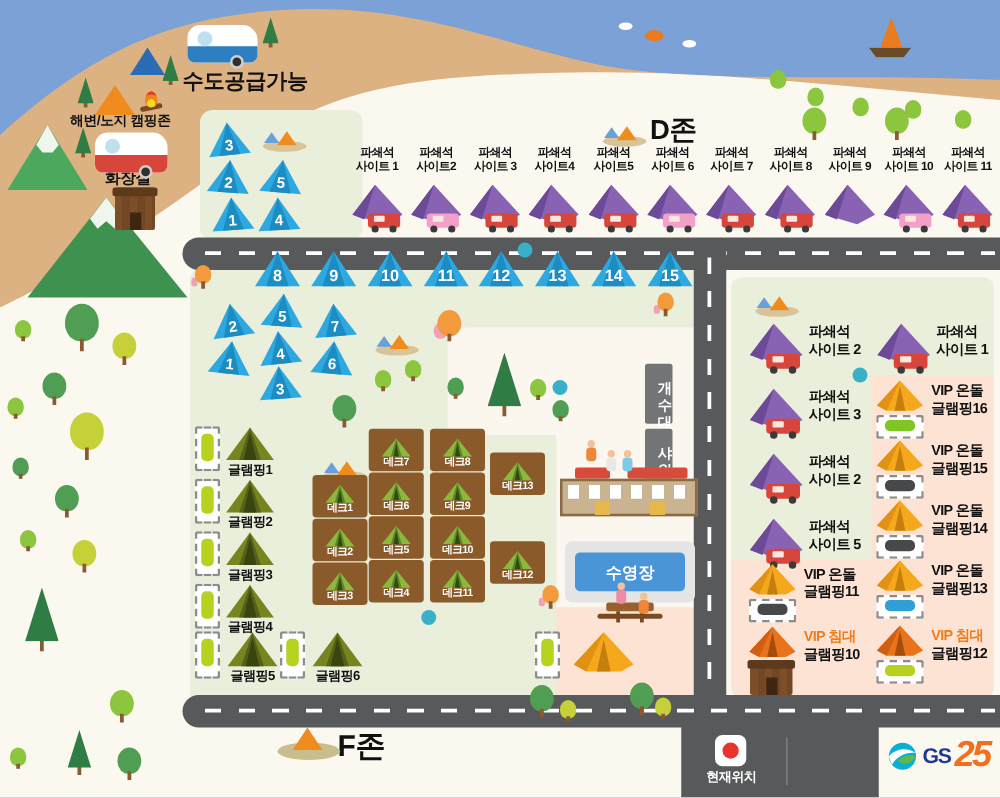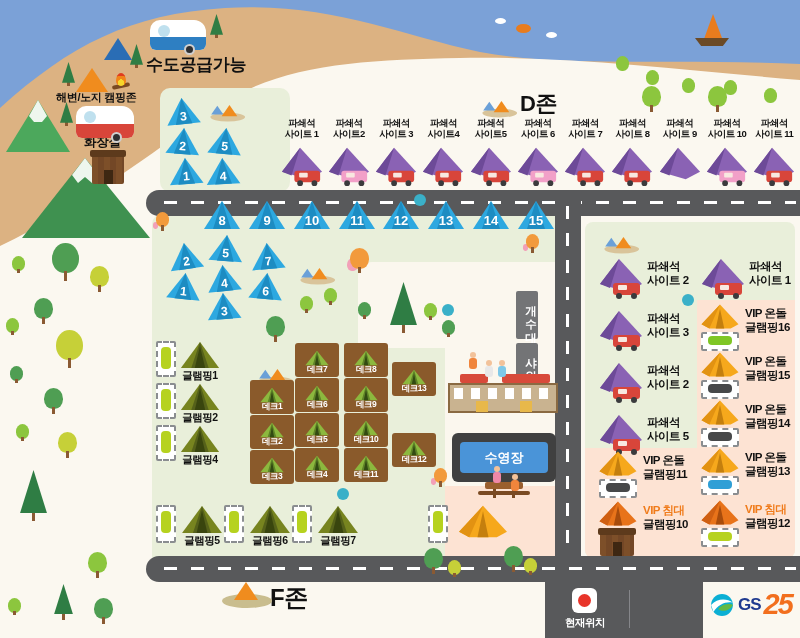--- a/index.html
+++ b/index.html
@@ -99,21 +99,21 @@
   .vip-col>div:nth-of-type(4) .pcar{background:#2f9fd6}
   .vip-col>div:nth-of-type(5){margin-top:4px}
   .vip-col>div:nth-of-type(5) .t-main{fill:#e8731a}
   .vip-col>div:nth-of-type(5) .t-wing{fill:#cf5f12}
   .vip-col>div:nth-of-type(5) .t-door{fill:#a84c0c}
   .vip-col>div:nth-of-type(5) .pcar{background:#b6d21f}
   .orange-l1 .l1{color:#f07c1c}
   
   .vsign{position:absolute;width:22px;height:48px;background:#737476;color:#fff;font-weight:800;font-size:11.5px;
          writing-mode:vertical-rl;text-align:center;letter-spacing:2px;border-radius:2px;z-index:6;box-sizing:border-box;padding-top:4px}
-  .pool{position:absolute;background:#404040;border-radius:6px;z-index:6;display:flex;align-items:center;justify-content:center}
+  .pool{position:absolute;background:#e5e5e5;border-radius:6px;z-index:6;display:flex;align-items:center;justify-content:center}
   .pool-in{background:#4a94d8;border-radius:4px;display:flex;align-items:center;justify-content:center;
            color:#fff;font-weight:800;font-size:13px}
   .gh{position:absolute;z-index:6}
   .gh .roof1,.gh .roof2{position:absolute;top:0;height:9px;background:#d84a3a;border-radius:2px}
   .gh .base{position:absolute;top:9px;left:0;right:0;height:30px;background:#c9b390;border:2px solid #8a6a42;box-sizing:border-box}
   .gh .wins{position:absolute;top:14px;left:6px;right:6px;height:11px;
             background:repeating-linear-gradient(90deg,#fff 0 9px,transparent 9px 17px)}
   .gh .door{position:absolute;bottom:2px;width:12px;height:11px;background:#e8b84a}
   
   .hut{position:absolute;background:repeating-linear-gradient(90deg,#7d4f29 0 6px,#734726 6px 12px);z-index:6;border-radius:2px}
@@ -812,20 +812,33 @@
         <div class="gl-tentcol">
           <svg width="40" height="28" viewBox="0 0 46 32">
             <polygon class="g1" points="23,1 45,31 1,31"></polygon>
             <polygon class="g2" points="23,1 33,31 13,31"></polygon>
             <polygon class="g3" points="23,6 29,31 17,31"></polygon>
           </svg>
           <span class="gl-name">글램핑2</span>
         </div>
       </div>
 
+      <div>
+        <div class="pspot-v">
+          <div class="pcar"></div>
+        </div>
+        <div class="gl-tentcol">
+          <svg width="40" height="28" viewBox="0 0 46 32">
+            <polygon class="g1" points="23,1 45,31 1,31"></polygon>
+            <polygon class="g2" points="23,1 33,31 13,31"></polygon>
+            <polygon class="g3" points="23,6 29,31 17,31"></polygon>
+          </svg>
+          <span class="gl-name">글램핑3</span>
+        </div>
+      </div>
 
       <div>
         <div class="pspot-v">
           <div class="pcar"></div>
         </div>
         <div class="gl-tentcol">
           <svg width="40" height="28" viewBox="0 0 46 32">
             <polygon class="g1" points="23,1 45,31 1,31"></polygon>
             <polygon class="g2" points="23,1 33,31 13,31"></polygon>
             <polygon class="g3" points="23,6 29,31 17,31"></polygon>
@@ -858,33 +871,20 @@
         <div class="gl-tentcol">
           <svg width="44" height="29" viewBox="0 0 46 32">
             <polygon class="g1" points="23,1 45,31 1,31"></polygon>
             <polygon class="g2" points="23,1 33,31 13,31"></polygon>
             <polygon class="g3" points="23,6 29,31 17,31"></polygon>
           </svg>
           <span class="gl-name">글램핑6</span>
         </div>
       </div>
 
-      <div>
-        <div class="pspot-v" style="height:38px">
-          <div class="pcar"></div>
-        </div>
-        <div class="gl-tentcol">
-          <svg width="44" height="29" viewBox="0 0 46 32">
-            <polygon class="g1" points="23,1 45,31 1,31"></polygon>
-            <polygon class="g2" points="23,1 33,31 13,31"></polygon>
-            <polygon class="g3" points="23,6 29,31 17,31"></polygon>
-          </svg>
-          <span class="gl-name">글램핑7</span>
-        </div>
-      </div>
 
     </div>
   <div class="pspot-v abs content" style="left:428px;top:505px;height:38px">
     <div class="pcar"></div>
   </div>
 
   <svg class="abs content" style="left:458px;top:504px" width="50" height="35" viewBox="0 0 54 38">
     <polygon class="t-main" points="27,2 53,30 42,36 12,36 1,30"></polygon>
     <polygon class="t-wing" points="27,2 1,30 12,36"></polygon>
     <polygon class="t-door" points="27,8 21,36 33,36"></polygon>

